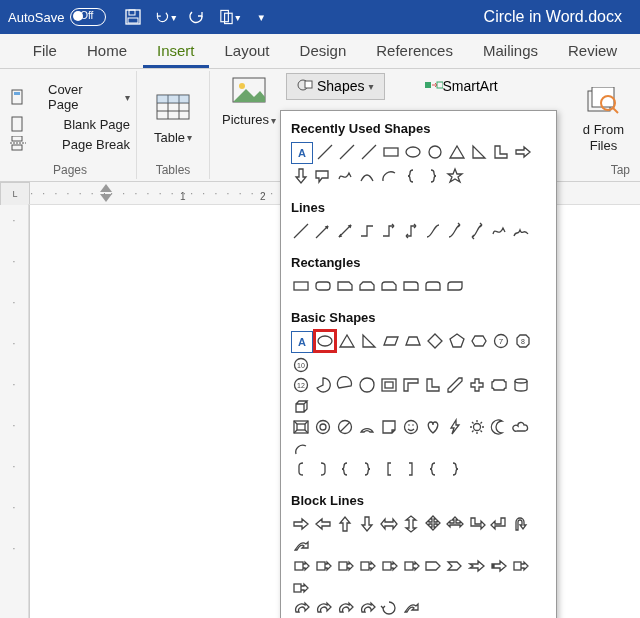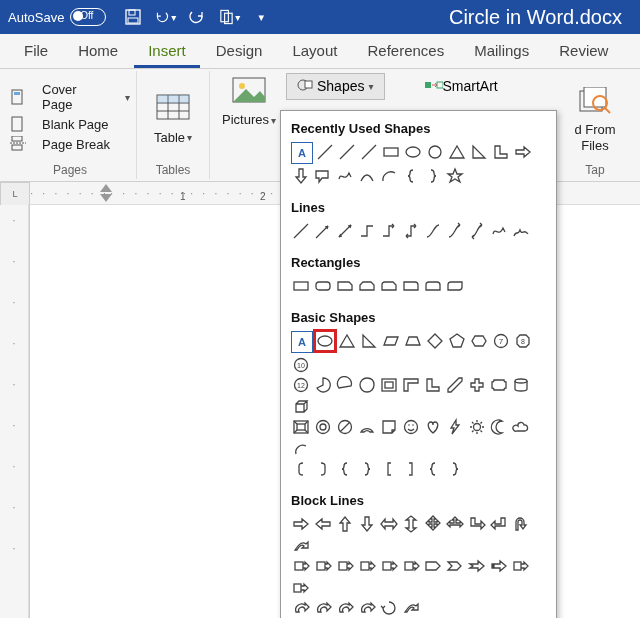--- a/index.html
+++ b/index.html
@@ -44,31 +44,32 @@
     position: absolute; left: 2px; top: 2px;
   }
   .toggle-label {
     font-size: 10px;
     position: absolute;
     right: 12px; top: 1px;
     color: #fff;
   }
   .qat { display: flex; gap: 10px; margin-left: 16px; align-items: center; }
   .qat .qicon { width: 22px; height: 22px; display: flex; align-items: center; justify-content: center; }
-  .doc-title { flex: 1; text-align: right; padding-right: 10px; font-size: 20px; }
+  .doc-title { flex: 1; text-align: right; padding-right: 10px; font-size: 16px; }
 
   
   .ribbon-tabs {
     background: #f5f5f5;
     border-bottom: 1px solid #d0d0d0;
     height: 34px;
     display: flex;
     align-items: flex-end;
     padding-left: 10px;
     gap: 2px;
+    justify-content: center;
   }
   .ribbon-tab {
     padding: 6px 14px 6px;
     font-size: 15px;
     color: #444;
     border-bottom: 3px solid transparent;
     cursor: pointer;
   }
   .ribbon-tab.active {
     color: #4d7c0f;
@@ -90,21 +91,21 @@
     align-items: center;
     justify-content: space-between;
     padding: 0 6px;
     border-right: 1px solid #ddd;
     height: 108px;
   }
   .group-body { flex: 1; display: flex; align-items: center; }
   .group-label { font-size: 12px; color: #666; padding-bottom: 2px; text-align: center; }
 
   .pages-col { display: flex; flex-direction: column; gap: 4px; padding: 4px 0; }
-  .pages-col .item { display: flex; align-items: center; gap: 16px; font-size: 13px; color: #222; cursor: pointer; }
+  .pages-col .item { display: flex; align-items: center; gap: 22px; font-size: 13px; color: #222; cursor: pointer; justify-content: space-between; }
   .mini-icon { width: 16px; height: 16px; display: inline-flex; align-items: center; justify-content: center; }
 
   .big-btn {
     display: flex; flex-direction: column; align-items: center;
     gap: 2px; padding: 4px 6px; cursor: pointer;
   }
   .big-btn .big-icon { width: 40px; height: 40px; display: flex; align-items: center; justify-content: center; }
   .big-btn .cap { font-size: 13px; color: #222; line-height: 1.1; display: flex; align-items: center; gap: 2px; text-align: center; }
 
   .shapes-btn {
@@ -253,22 +254,22 @@
     </span>
     <span class="qicon" style="font-size:11px;color:#fff;">▾</span>
   </div>
   <div class="doc-title">Circle in Word.docx</div>
 </div>
 
 <div class="ribbon-tabs">
   <div class="ribbon-tab">File</div>
   <div class="ribbon-tab">Home</div>
   <div class="ribbon-tab active">Insert</div>
+  <div class="ribbon-tab">Layout</div>
   <div class="ribbon-tab">Design</div>
-  <div class="ribbon-tab">Layout</div>
   <div class="ribbon-tab">References</div>
   <div class="ribbon-tab">Mailings</div>
   <div class="ribbon-tab">Review</div>
 </div>
 
 <div class="ribbon">
 
   <div class="group" style="width:120px;">
     <div class="group-body">
       <div class="pages-col">
@@ -365,21 +366,21 @@
                 <path d="M7 7 L12 7 L10 5 M12 7 L10 9" stroke="#d55" fill="none"></path>
                 <rect x="12" y="4" width="6" height="6" fill="none" stroke="#3aa66a"></rect>
               </svg>
           </span>
           <span>SmartArt</span>
         </div>
       </div>
     </div>
   </div>
 
-  <div class="group" style="width:70px; border-right:none;">
+  <div class="group" style="width:70px; border-right:none;align-items:flex-end;">
     <div class="group-body">
       <div class="big-btn">
         <span class="big-icon">
           <svg width="34" height="28">
               <rect x="2" y="4" width="22" height="20" fill="none" stroke="#555"></rect>
               <rect x="6" y="0" width="22" height="20" fill="#fff" stroke="#555"></rect>
               <circle cx="22" cy="16" r="7" fill="none" stroke="#e8863a" stroke-width="2"></circle>
               <line x1="27" y1="21" x2="32" y2="26" stroke="#e8863a" stroke-width="2"></line>
             </svg>
         </span>

